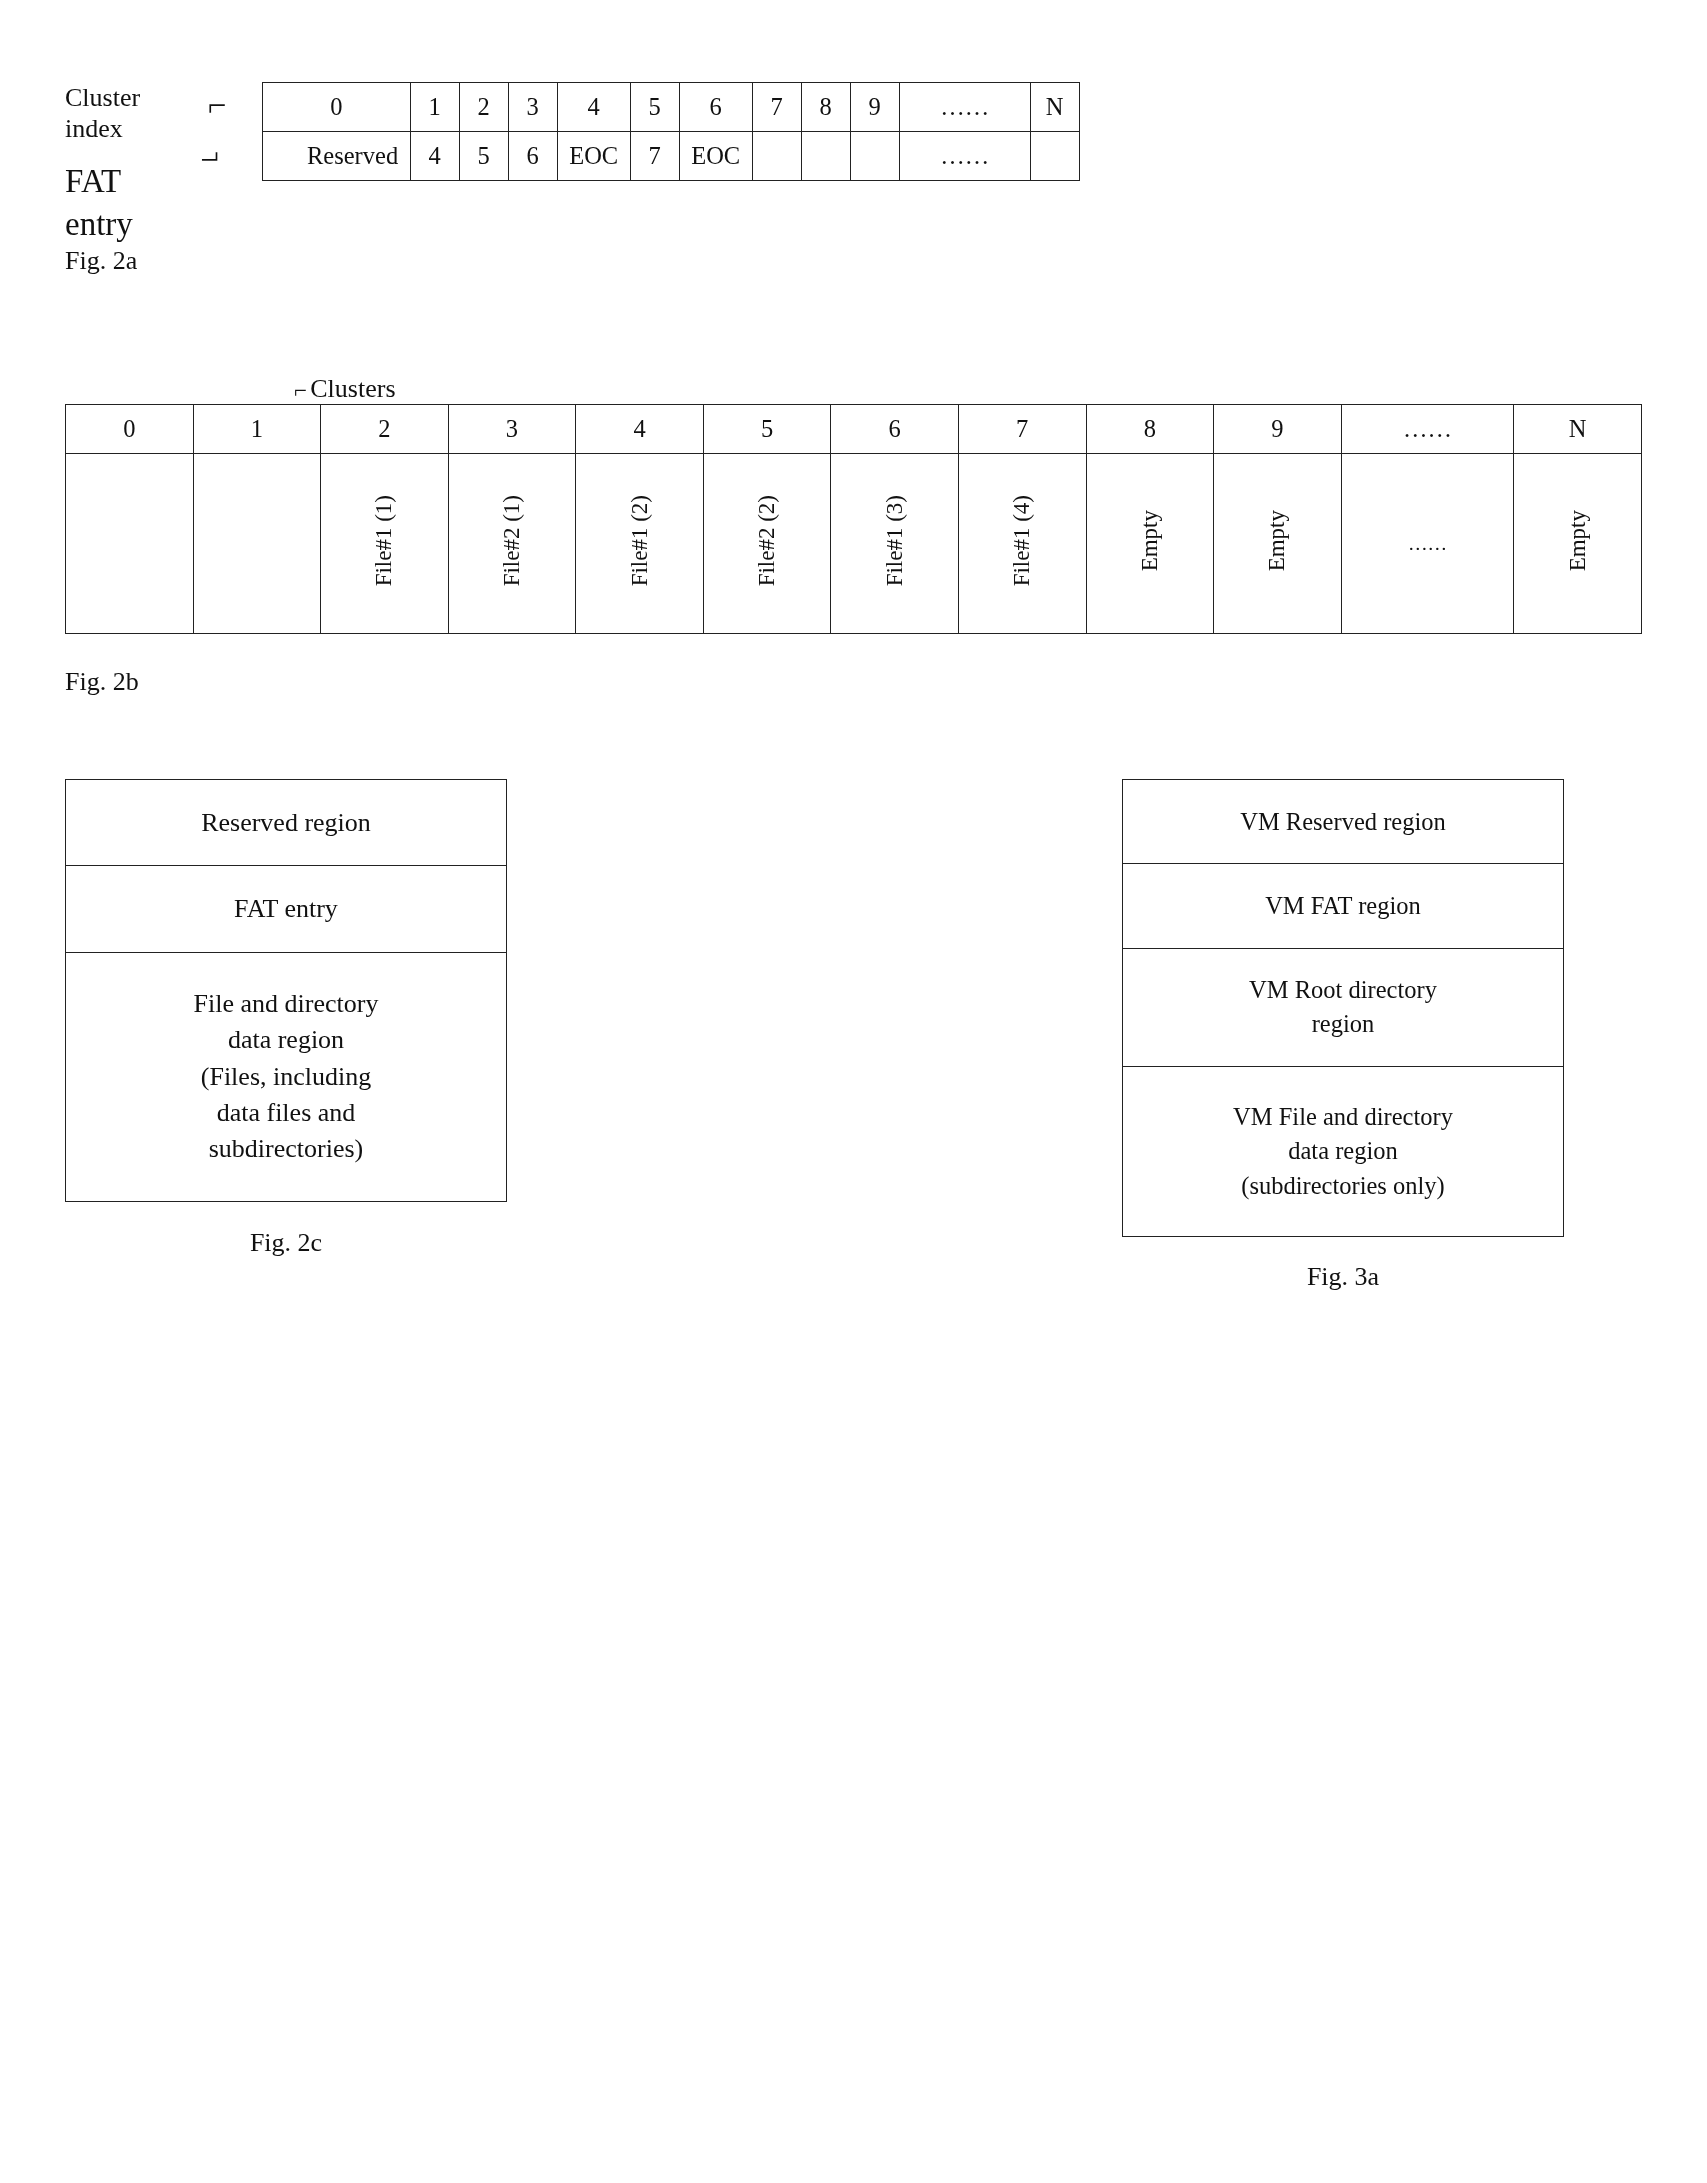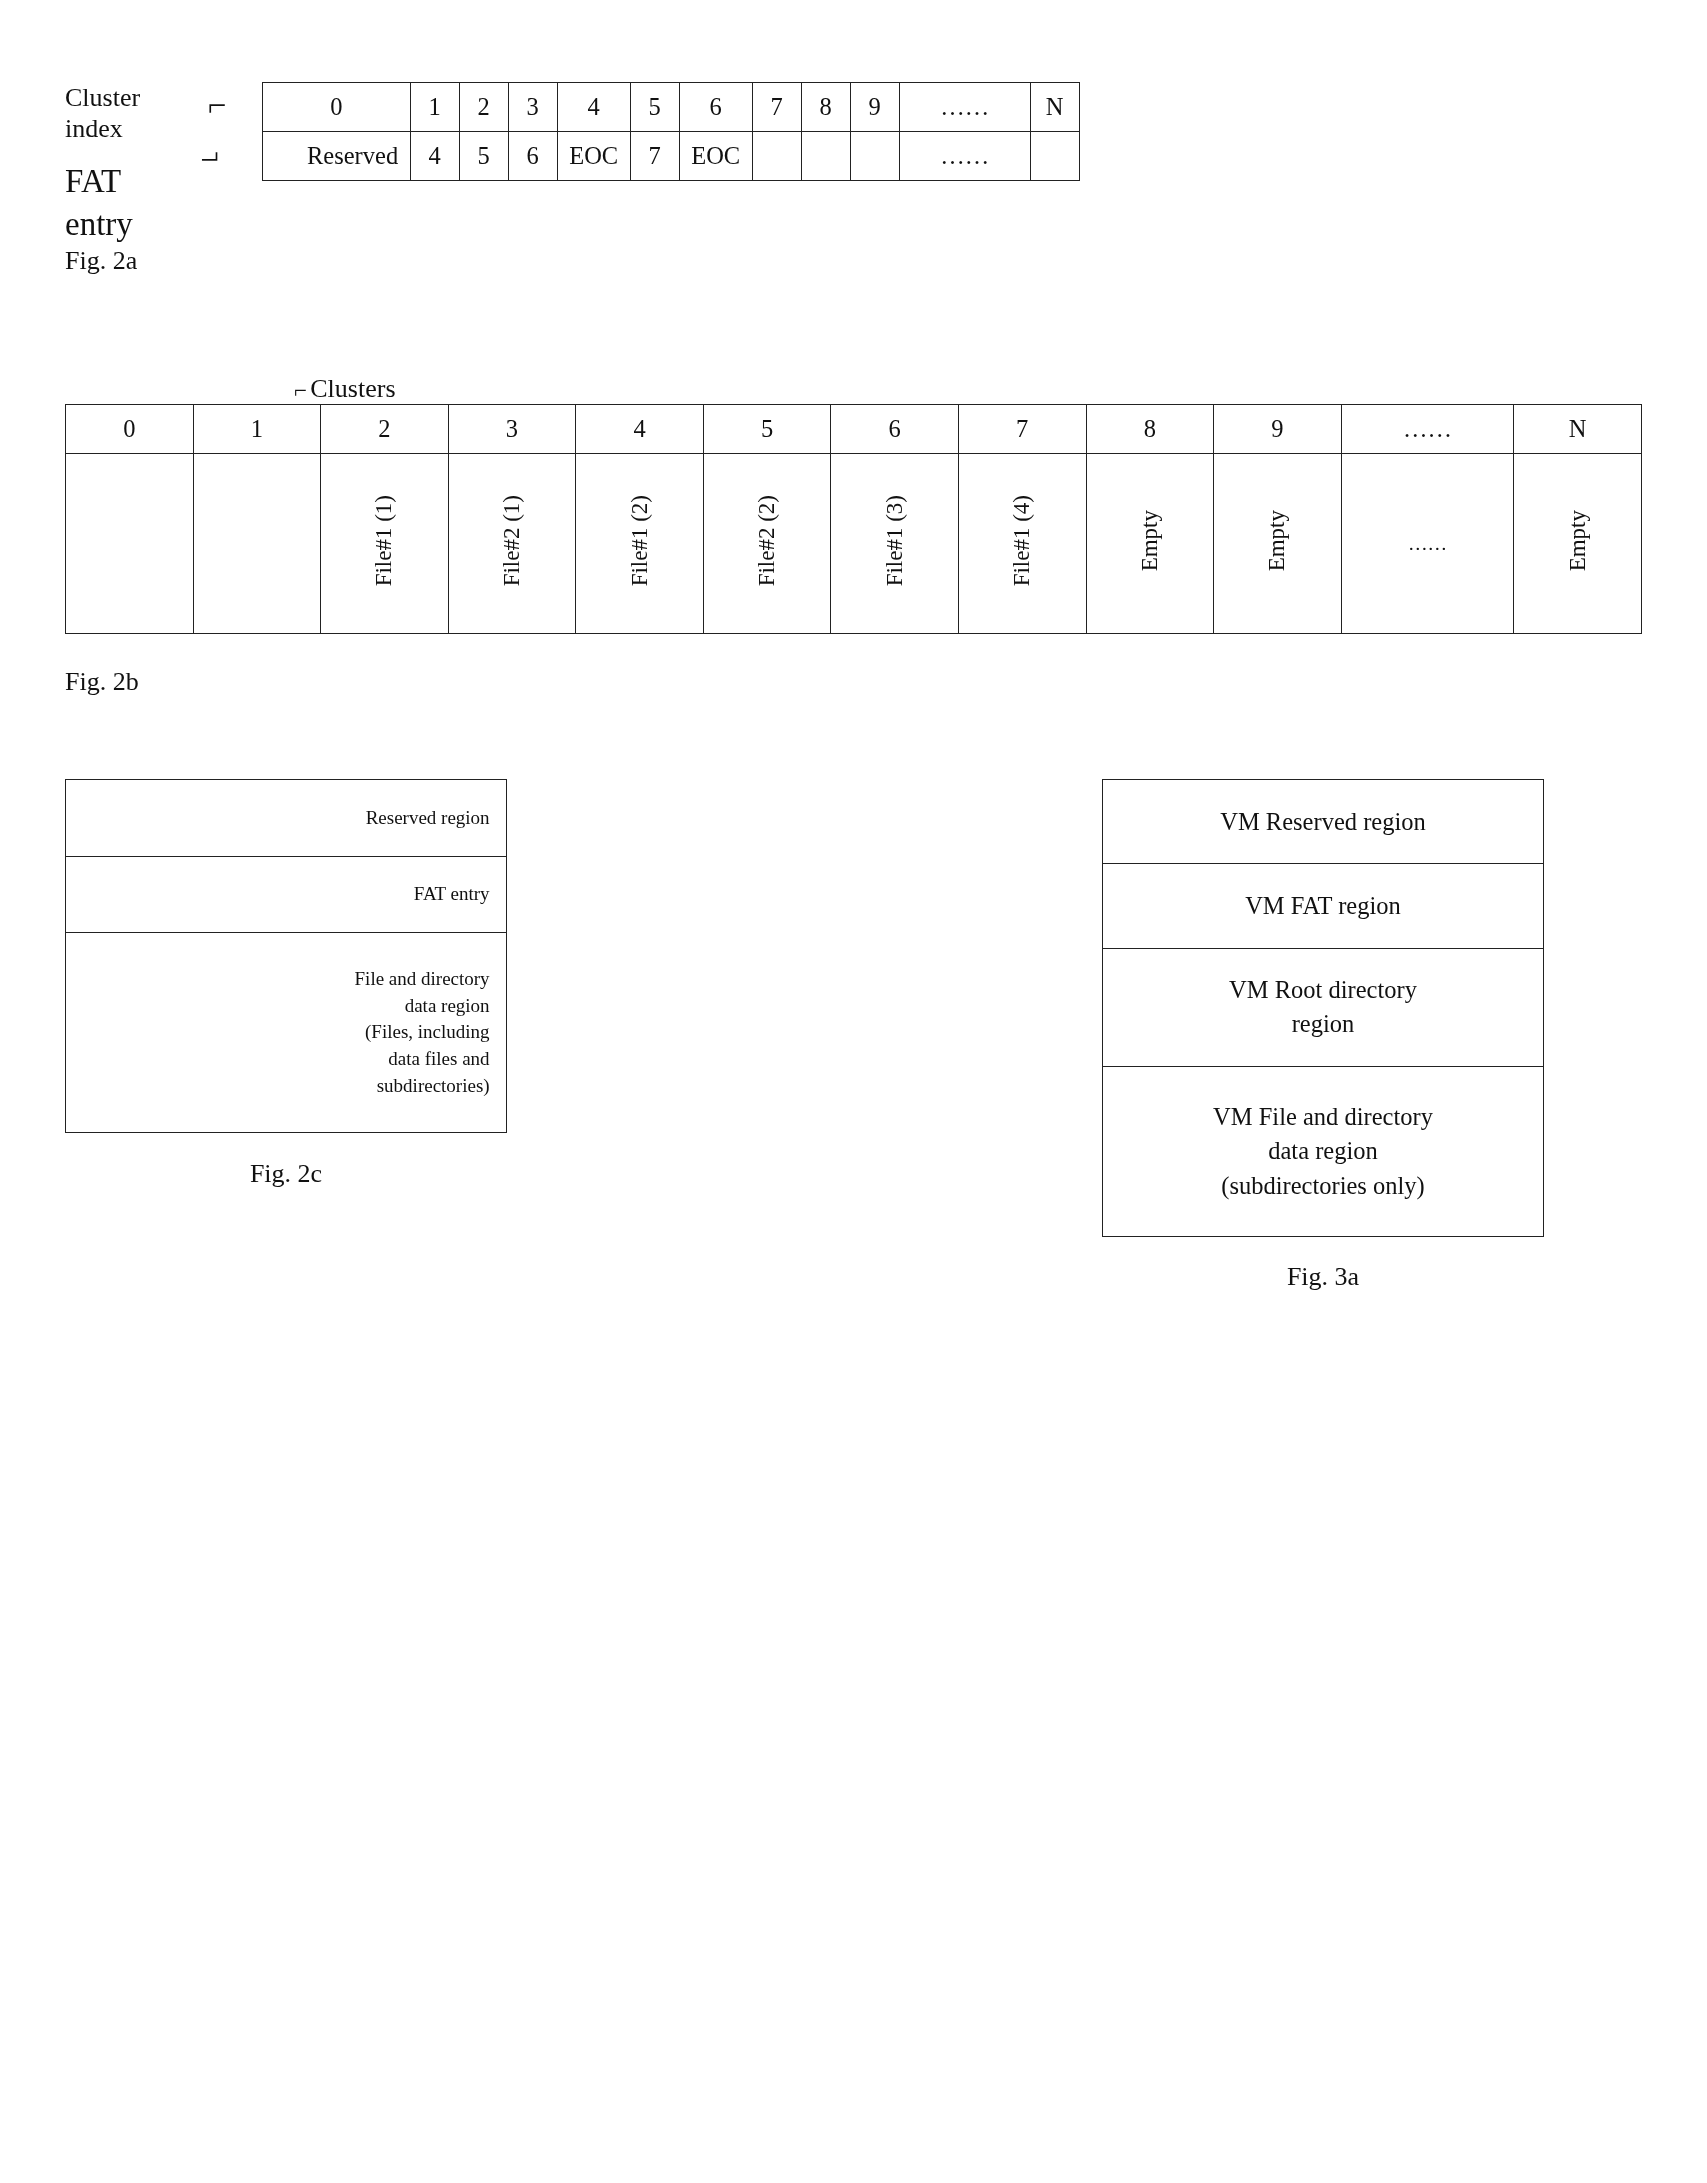--- a/index.html
+++ b/index.html
@@ -82,23 +82,23 @@
       display: flex;
       flex-direction: column;
       align-items: center;
     }
     .region-table {
       border-collapse: collapse;
       width: 442px;
     }
     .region-table td {
       border: 1.6px solid #222;
-      text-align: right;
+      text-align: center;
       padding: 24.5px 16.4px;
-      font-size: 19px;
+      font-size: 26px;
       line-height: 1.4;
     }
     .vm-region-table {
       border-collapse: collapse;
       width: 442px;
     }
     .vm-region-table td {
       border: 1.6px solid #222;
       text-align: center;
       padding: 24.5px 16.4px;
@@ -217,21 +217,21 @@
         <td>FAT entry</td>
       </tr>
       <tr>
         <td style="white-space:pre-line; padding: 33px 16.4px;">File and directory<br>data region<br>(Files, including<br>data files and<br>subdirectories)</td>
       </tr>
     </tbody>
       </table>
     <div class="fig-caption" style="margin-top:26px;">Fig. 2c</div>
   </div>
 
-  <div class="fig-box-column" style="margin-right: 98px;">
+  <div class="fig-box-column" style="margin-right: 78px;">
     <table class="vm-region-table">
       <tbody>
           <tr>
         <td>VM Reserved region</td>
       </tr>
       <tr>
         <td>VM FAT region</td>
       </tr>
       <tr>
         <td style="white-space:pre-line;">VM Root directory<br>region</td>

